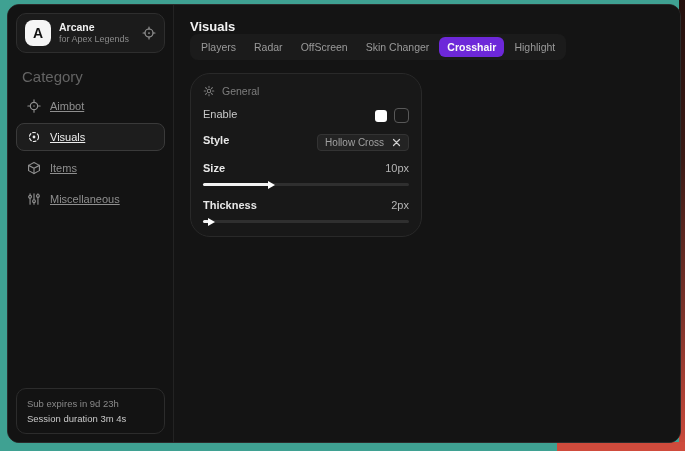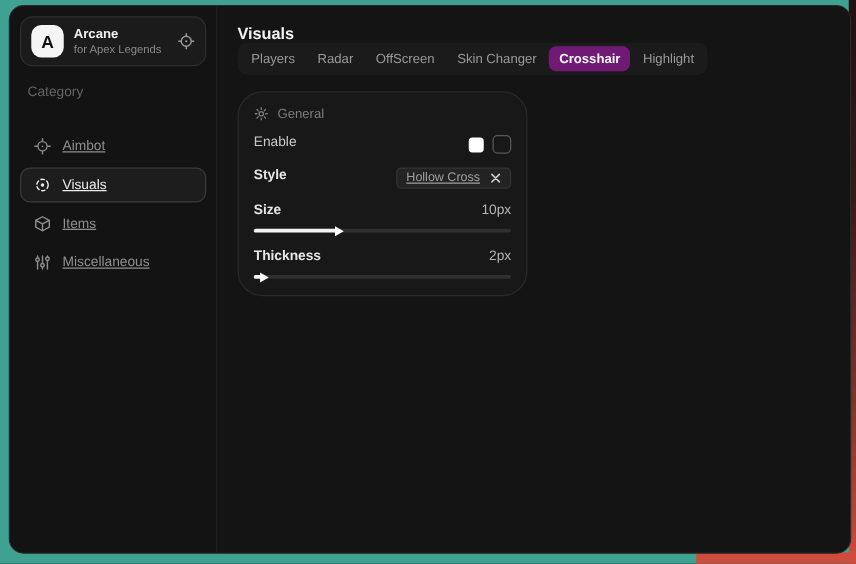--- a/index.html
+++ b/index.html
@@ -35,21 +35,21 @@
   }
   .logo {
     width:26px; height:26px; background:#f5f5f5; color:#111;
     border-radius:8px; display:flex; align-items:center; justify-content:center;
     font-weight:bold; font-size:14px; flex:none;
   }
   .brand-text { display:flex; flex-direction:column; line-height:1.25; }
   .brand-title { font-size:10.5px; font-weight:700; color:#f0f0f0; }
   .brand-sub { font-size:9px; color:#8a8a8a; }
   .brand-action { margin-left:auto; color:#9a9a9a; display:flex; }
-  .category-label { margin:15px 6px 23px; font-size:11px; color:#636363; }
+  .category-label { margin:15px 6px 7px; font-size:15px; color:#636363; }
   .nav { display:flex; flex-direction:column; gap:3px; }
   .nav-item {
     display:flex; align-items:center; gap:9px;
     padding:6px 10px; border-radius:8px; border:1px solid transparent;
     color:#8f8f8f; font-size:11px; cursor:default;text-decoration:underline;
   }
   .nav-item .ic { display:flex; color:inherit; }
   .nav-item.active { color:#ededed; background:#1d1d1d; border-color:#3a3a3a; }
   .sidebar-footer {
     margin-top:auto; border:1px solid #2c2c2c; border-radius:10px;
@@ -61,21 +61,21 @@
   .main { flex:1; padding:14px 16px; background:#141414; }
   .page-title { font-size:13px; font-weight:700; color:#f2f2f2; }
   .tabs {
     display:inline-flex; align-items:center; gap:2px;
     background:#1b1b1b; border-radius:8px; padding:3px; 
   }
   .tab {
     padding:4px 8px; font-size:10.5px; color:#9a9a9a; border-radius:6px;
     white-space:nowrap; cursor:default;
   }
-  .tab.active { background:#701a75; color:#fafafa; font-weight:600; }
+  .tab.active { background:#6d28d9; color:#fafafa; font-weight:600; }
   .panel {
     margin-top:13px; width:232px;
     background:#181818; border:1px solid #292929; border-radius:20px;
     padding:11px 12px;
   }
   .section-head {
     display:flex; align-items:center; gap:7px;
     color:#7e7e7e; font-size:10.5px; margin-bottom:11px;
   }
   .row {
@@ -84,21 +84,21 @@
   }
   .lbl-dim { font-size:11px; color:#c9c9c9; }
   .lbl { font-size:11px; font-weight:600; color:#e8e8e8; }
   .val { font-size:11px; color:#b5b5b5; }
   .enable-controls { display:flex; align-items:center; gap:7px; }
   .swatch { width:12px; height:12px; border-radius:3px; background:#fff; }
   .checkbox { width:15px; height:15px; border:1.5px solid #585858; border-radius:4px; background:transparent; }
   .dropdown {
     display:flex; align-items:center; gap:8px;
     background:#232323; border:1px solid #333; border-radius:4px;
-    padding:2px 7px; font-size:10px; color:#a0a0a0;text-decoration:underline;
+    padding:2px 7px; font-size:10px; color:#a0a0a0;
   }
   .dropdown .x { display:flex; color:#d0d0d0; }
   .slider-track {
     height:3px; background:#2f2f2f; border-radius:2px; position:relative;
     margin:9px 0 13px;
   }
   .slider-fill {
     height:100%; background:#f2f2f2; border-radius:2px; position:relative;
   }
   .slider-fill::after {
@@ -175,20 +175,24 @@
             <circle cx="3.5" cy="5.5" r="1.6" fill="#131313"></circle>
             <circle cx="8" cy="10.5" r="1.6" fill="#131313"></circle>
             <circle cx="12.5" cy="4.5" r="1.6" fill="#131313"></circle>
           </svg>
         </span>
         <span>Miscellaneous</span>
       </div>
 
     </div>
 
+    <div class="sidebar-footer">
+      <div class="sf-line1">Sub expires in 9d 23h</div>
+      <div class="sf-line2">Session duration 3m 4s</div>
+    </div>
   </div>
 
   <div class="main">
     <div class="page-title">Visuals</div>
 
     <div class="tabs">
       <div class="tab">Players</div>
       <div class="tab">Radar</div>
       <div class="tab">OffScreen</div>
       <div class="tab">Skin Changer</div>

